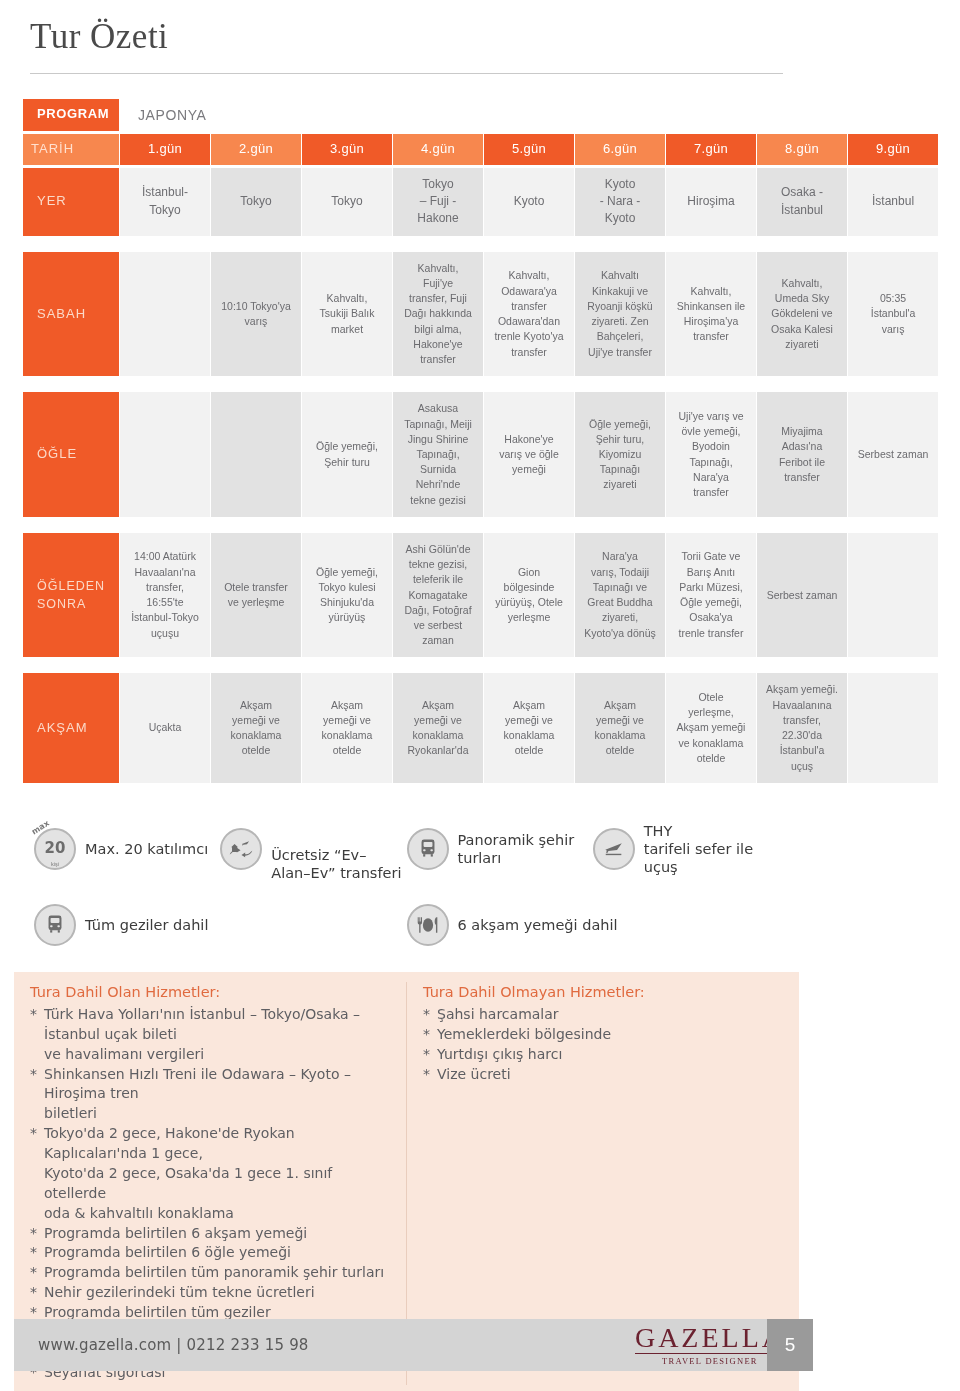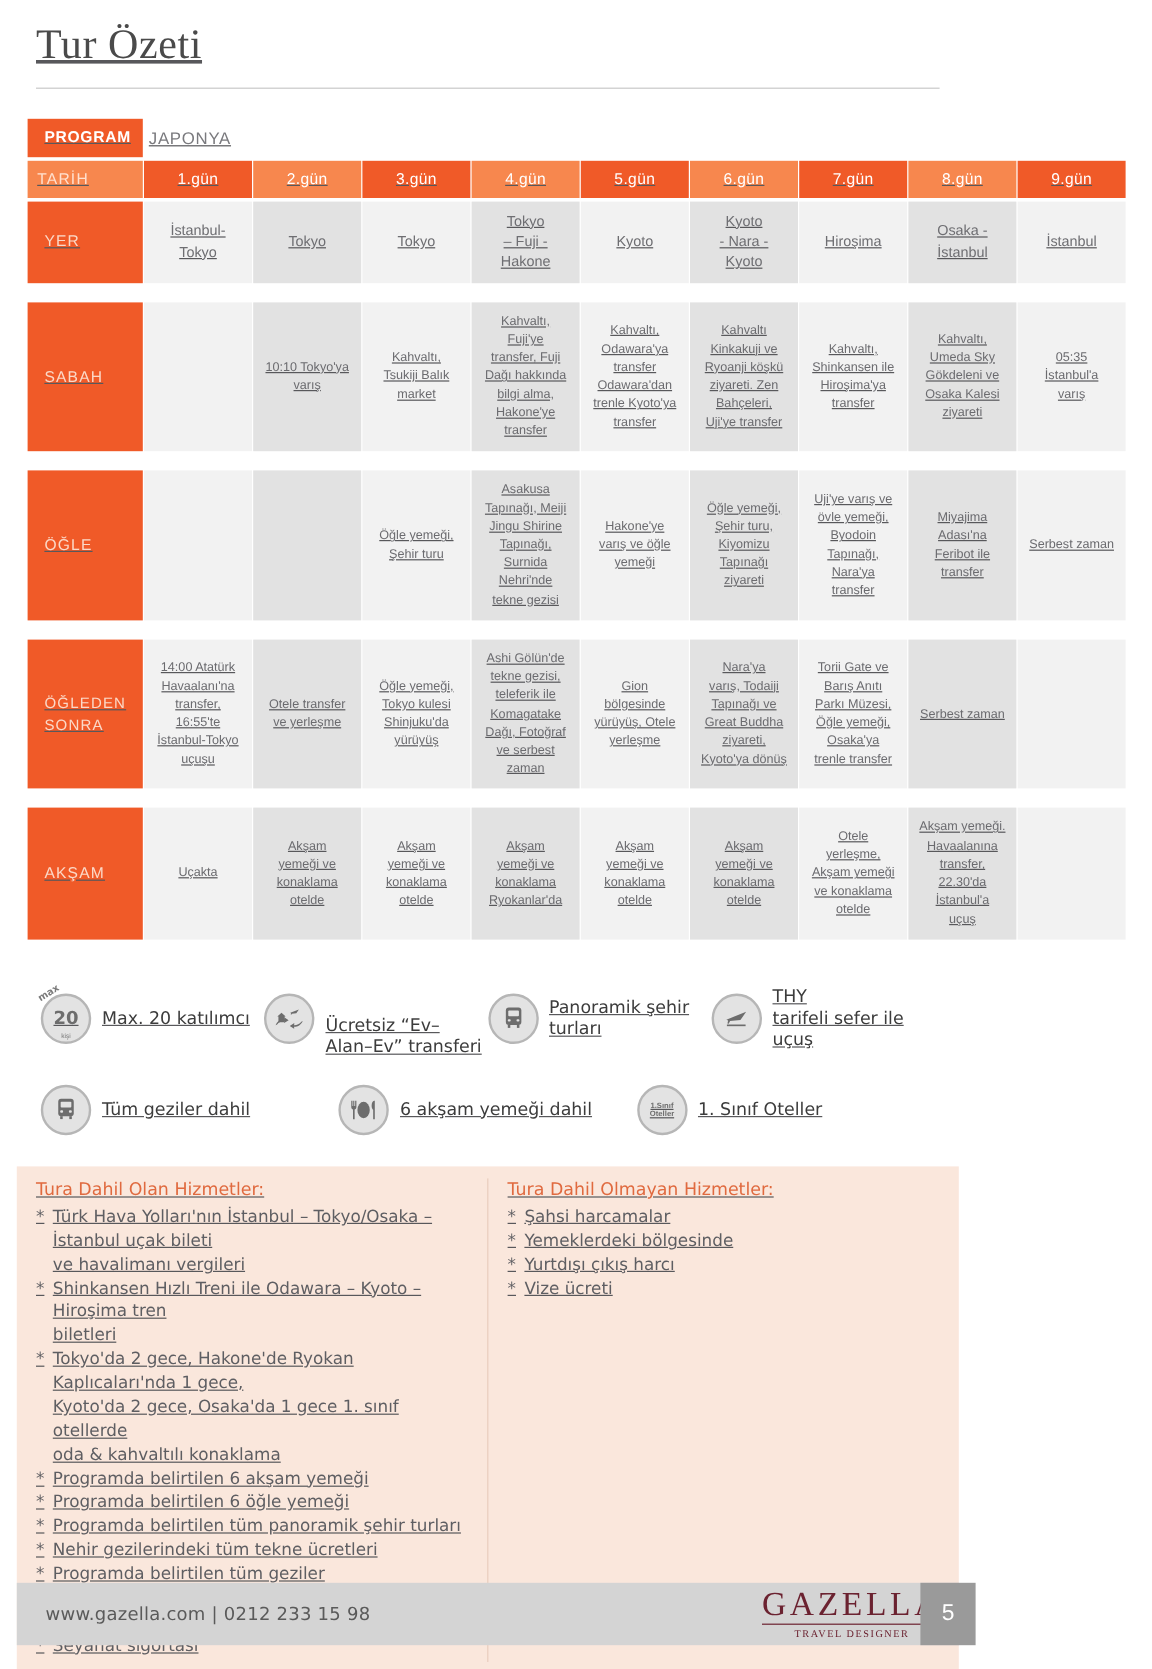--- a/index.html
+++ b/index.html
@@ -2,21 +2,21 @@
 <html><head>
 <meta charset="utf-8">
 <style>
   html,body{margin:0;padding:0;}
   body{
     width:960px;height:1391px;background:#ffffff;
     font-family:"Liberation Sans", sans-serif;
     color:#58585b;-webkit-font-smoothing:antialiased;
     position:relative;overflow:hidden;
   }
-  .page{width:813px;height:1391px;position:relative;text-decoration:underline;}
+  .page{width:813px;height:1391px;position:relative;}
 
   
   .title-wrap{padding:18px 0 0 30px;}
   .page-title{
     font-family:"Liberation Serif", serif;
     font-size:35px;color:#4a4a4a;letter-spacing:0.5px;font-weight:400;
     line-height:1.1;
   }
   .title-rule{height:1px;background:#c9c9c9;margin:16px 30px 0 30px;}
 
@@ -25,21 +25,21 @@
   .tbl td{vertical-align:middle;text-align:center;font-size:10.5px;line-height:1.45;color:#6b6b6f;padding:6px 3px;}
   col.lbl{width:96px;}
   col.day{width:90px;}
 
   td.rowlabel{
     background:#f05a28;color:#fbd9c8;text-align:left;padding-left:14px;
     font-size:13px;letter-spacing:1px;font-weight:400;vertical-align:middle;
   }
   td.rowlabel.small{font-size:12.5px;}
   td.prog-label{background:#f05a28;color:#ffffff;font-weight:700;font-size:13px;letter-spacing:0.6px;text-align:left;padding-left:14px;}
-  td.prog-value{background:#ffffff;color:#7a7a7e;text-align:left;padding-left:4px;font-size:14px;letter-spacing:0.6px;}
+  td.prog-value{background:#ffffff;color:#7a7a7e;text-align:left;padding-left:18px;font-size:14px;letter-spacing:0.6px;}
   td.daylabel{color:#ffffff;font-size:13px;letter-spacing:0.3px;}
   td.daylabel.odd{background:#f05a28;}
   td.daylabel.even{background:#f7874e;}
   td.tarih{background:#f7874e;color:#ffe0cf;text-align:left;padding-left:8px;font-size:13px;letter-spacing:1px;}
   td.cell.odd{background:#f2f2f2;}
   td.cell.even{background:#e2e2e2;}
   tr.yer td.cell{font-size:12px;color:#6e6e72;padding-top:8px;padding-bottom:8px;}
   tr.sabah td.cell,tr.ogle td.cell,tr.sonra td.cell,tr.aksam td.cell{padding-top:9px;padding-bottom:9px;}
   tr.spacer td{padding:0;height:10px;background:#ffffff;}
 
@@ -370,26 +370,20 @@
         <div class="feat" style="flex: 1 1 0px;">
           <div class="ficon">
             <svg width="24" height="20" viewBox="0 0 28 22">
               <ellipse cx="14" cy="11" rx="6" ry="8" fill="#6d6d6d"></ellipse>
               <path fill="#6d6d6d" d="M2 2v6c0 1.3.8 2.2 1.7 2.5V20h1.6V10.5C6.2 10.2 7 9.3 7 8V2H5.8v5H5V2H3.9v5H3.2V2z"></path>
               <path fill="#6d6d6d" d="M24.2 2c-1.4 0-2.4 2.2-2.4 4.8 0 2 .6 3.4 1.5 3.9V20h1.6V2z"></path>
             </svg>
           </div>
           <div class="ftext" style="white-space: pre-line;">6 akşam yemeği dahil</div>
         </div>
-        <div class="feat" style="flex: 1 1 0px;">
-          <div class="ficon">
-            <span class="otel2">1.Sınıf<br>Oteller</span>
-          </div>
-          <div class="ftext" style="white-space: pre-line;">1. Sınıf Oteller</div>
-        </div>
       </div>
   </div>
 
   <div class="services">
     <div class="svc left">
       <h3>Tura Dahil Olan Hizmetler:</h3>
       <ul id="inc-list">
           <li>
             <span class="ast">*</span>
             <span class="txt">Türk Hava Yolları'nın İstanbul – Tokyo/Osaka – İstanbul uçak bileti

